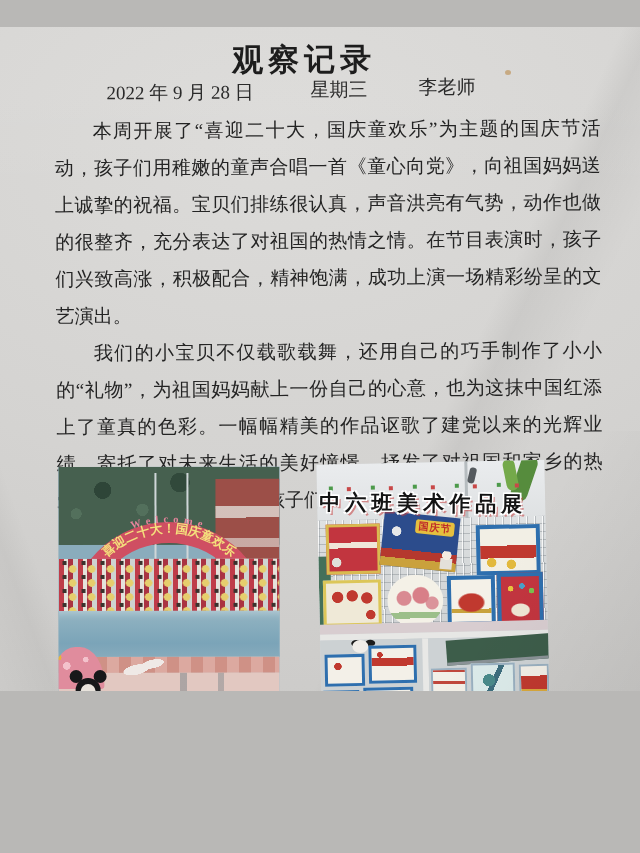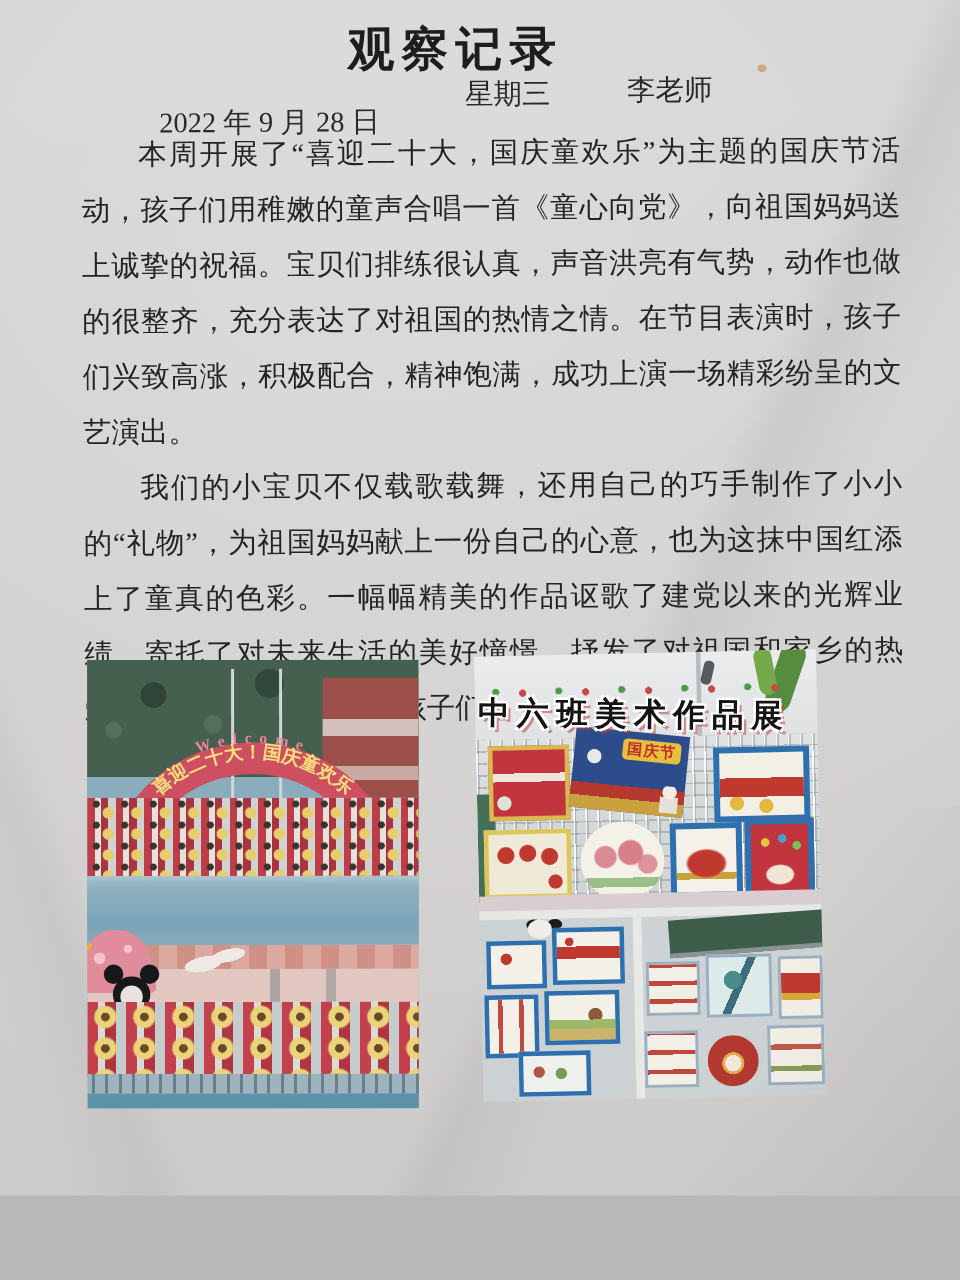--- a/index.html
+++ b/index.html
@@ -1,38 +1,39 @@
 <!DOCTYPE html>
 <html><head>
 <meta charset="utf-8">
 <style>
   html,body{margin:0;padding:0;}
   body{width:640px;height:853px;overflow:hidden;background:#b9b8b6;font-family:"Liberation Serif",serif;}
-  .page{position:relative;width:640px;height:797px;overflow:hidden;
+  .page{position:relative;width:640px;height:664px;overflow:hidden;
     background:
       radial-gradient(140% 90% at 42% 18%, #dcdbd9 0%, #d4d3d1 55%, #cbcac8 100%);
+    margin-top: 27px;
   }
   
   .wrinkle1{position:absolute;left:0;top:0;width:640px;height:853px;pointer-events:none;
     background:
       linear-gradient(115deg, transparent 60%, rgba(0,0,0,0.05) 63%, transparent 70%),
       linear-gradient(250deg, transparent 84%, rgba(0,0,0,0.04) 87%, transparent 93%),
       linear-gradient(180deg, rgba(255,255,255,0.05) 0 8%, transparent 20%);
   }
   .wrinkle2{position:absolute;right:0;bottom:0;width:300px;height:260px;pointer-events:none;
     background:linear-gradient(300deg, rgba(0,0,0,0.06) 0%, transparent 45%);}
   .speck{position:absolute;left:505px;top:43px;width:6px;height:5px;border-radius:50%;
     background:#c09a66;opacity:.75;}
 
   .content{position:absolute;inset:0;transform:rotate(-0.35deg);color:#262626;}
 
   .title{position:absolute;left:0;top:12px;width:612px;text-align:center;
     font-family:"DejaVu Sans",sans-serif;font-weight:700;font-size:31px;letter-spacing:5px;color:#1d1d1d;}
   .meta{position:absolute;top:52px;left:0;width:640px;font-size:19px;color:#2a2a2a;}
-  .meta .date{position:absolute;left:108px;top:16px;}
+  .meta .date{position:absolute;left:108px;top:0;}
   .meta .weekday{position:absolute;left:312px;top:-2px;}
   .meta .teacher{position:absolute;left:420px;top:-4px;}
 
   .bodytext{position:absolute;left:56px;top:84px;width:546px;font-size:19px;line-height:37px;
     text-align:justify;color:#242424;}
   .bodytext p{margin:0;text-indent:2em;}
 
   
   .photo{position:absolute;overflow:hidden;}
   .photo-left{left:57px;top:439px;width:221px;height:299px;transform:rotate(0.3deg);background:#8fb0bf;}

